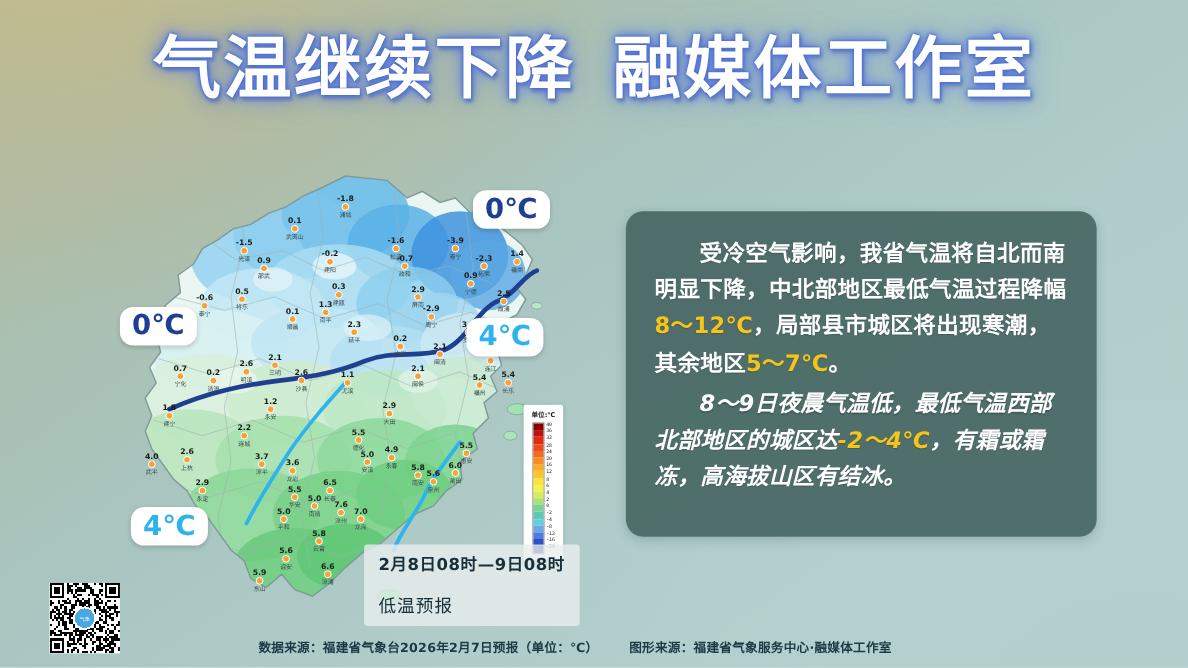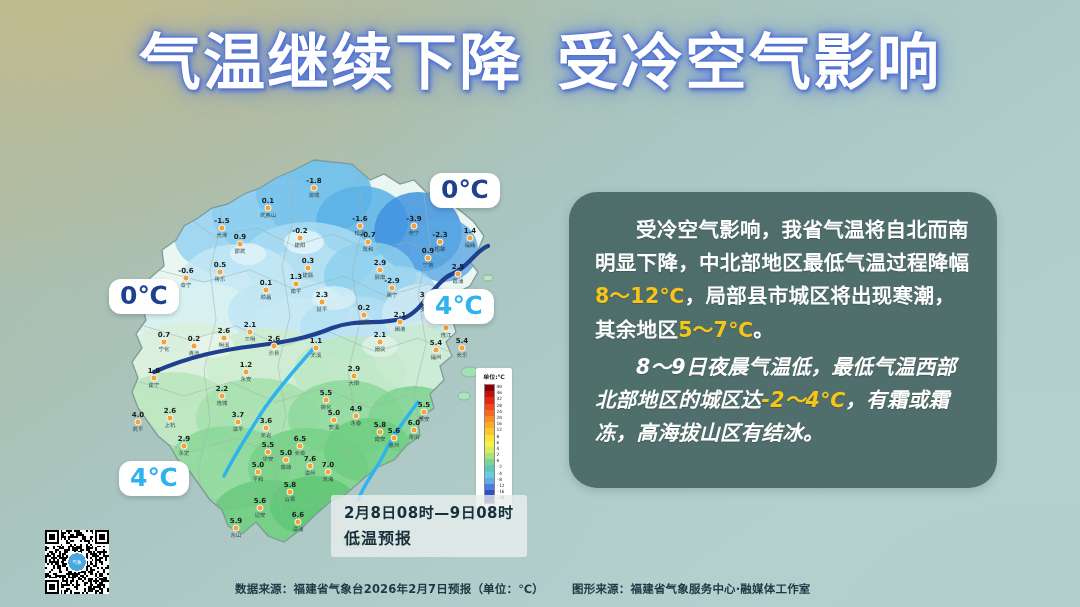--- a/index.html
+++ b/index.html
@@ -59,21 +59,21 @@
 
   
   .map-caption{
     position:absolute; left:213px; top:345px;
     background:rgba(232,239,238,0.80);
     padding:6px 13px 8px 13px; border-radius:3px;
     color:#17303c;
     font-family:"DejaVu Sans","Liberation Sans",sans-serif;
   }
   .map-caption .l1{ font-size:15px; font-weight:bold; letter-spacing:0.5px; }
-  .map-caption .l2{ font-size:16px; font-weight:bold; margin-top:3px; letter-spacing:1px; }
+  .map-caption .l2{ font-size:16px; font-weight:normal; margin-top:15px; letter-spacing:1px; }
 
   
   .legend{
     position:absolute; left:358px; top:218px;
     width:36px; background:#ffffff; border-radius:2px;
     padding:4px 3px 5px 3px; text-align:center;
     box-shadow:0 1px 3px rgba(0,0,0,0.15);
   }
   .legend-title{
     font-size:6px; color:#1c1c1c; margin-bottom:3px;
@@ -87,21 +87,21 @@
   .legend-ticks span{
     font-size:4.4px; line-height:6.2px; height:6.2px;
     color:#222; text-align:left; padding-left:1px; white-space:nowrap;
     font-family:"DejaVu Sans Mono","DejaVu Sans",monospace;
   }
 
   
   .panel{
     position:absolute; left:569px; top:192px; width:428px; height:296px;
     background:rgba(72,103,100,0.93);
-    border-radius:28px;
+    border-radius:16px;
     padding:22px 26px 20px 26px;
     box-shadow:0 3px 10px rgba(30,50,50,0.18);
   }
   .panel p{
     color:#ffffff;
     font-family:"DejaVu Sans","Liberation Sans",sans-serif;
     font-size:20.5px; font-weight:bold; line-height:1.62;
     text-indent:2em; letter-spacing:0.3px;
     text-shadow:0 1px 1px rgba(0,0,0,0.18);
   }
@@ -124,21 +124,21 @@
     font-family:"DejaVu Sans","Liberation Sans",sans-serif;
     letter-spacing:0.2px; white-space:nowrap;
   }
   .credit-data{ left:235px; top:2px; }
   .credit-graphic{ left:572px; top:2px; }
 </style>
 </head>
 <body>
 
 <div class="title-wrap">
-  <div class="title"><span>气温继续下降</span><span class="gap"></span><span>受冷空气影响</span></div>
+  <div class="title"><span>气温继续下降</span><span class="gap"></span><span>融媒体工作室</span></div>
 </div>
 
 <div class="map-area">
 
   <div class="map-canvas">
     <svg viewBox="0 0 420 410" preserveAspectRatio="none">
       <defs>
         <clipPath id="fjClip">
           <path d="M196 10 L234 14 L252 30 L266 24 L282 34 L296 30 L310 44 L318 38
                    L330 52 L344 62 L356 72 L366 86 L360 100 L352 112 L360 122

